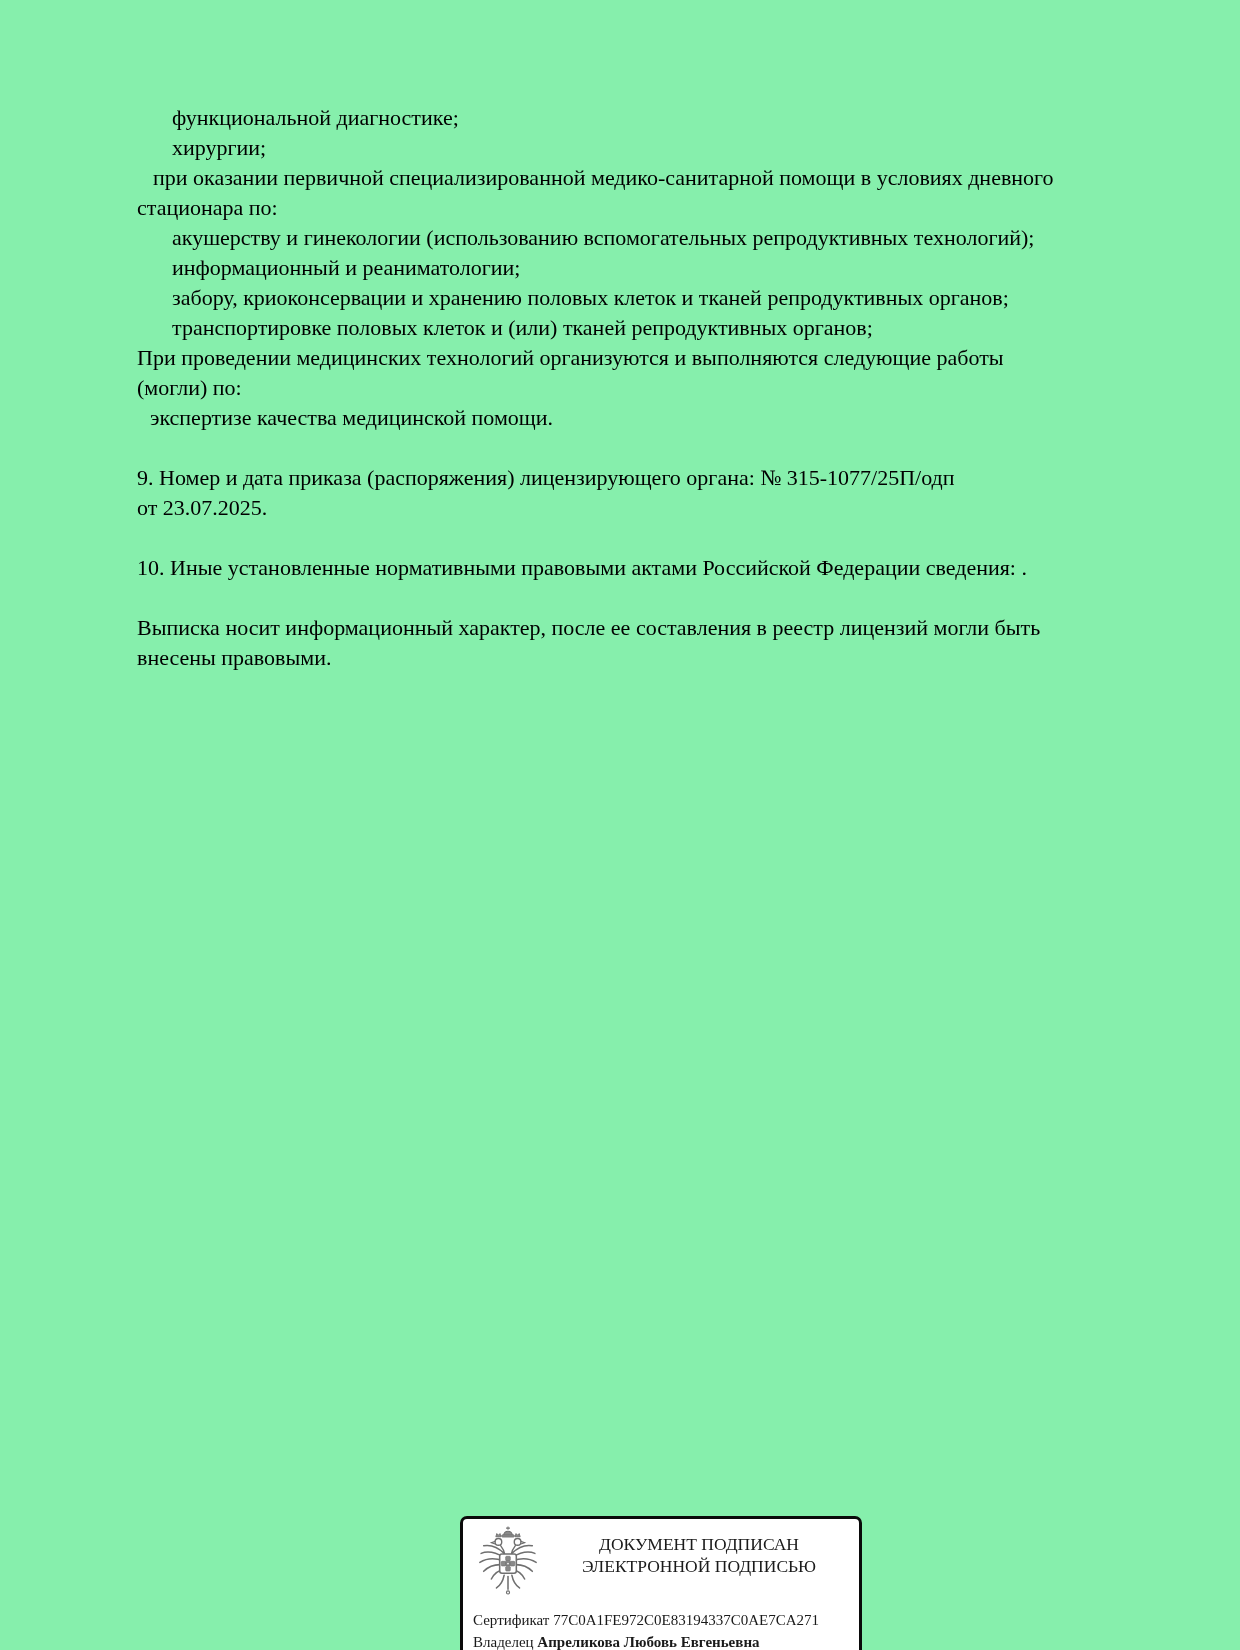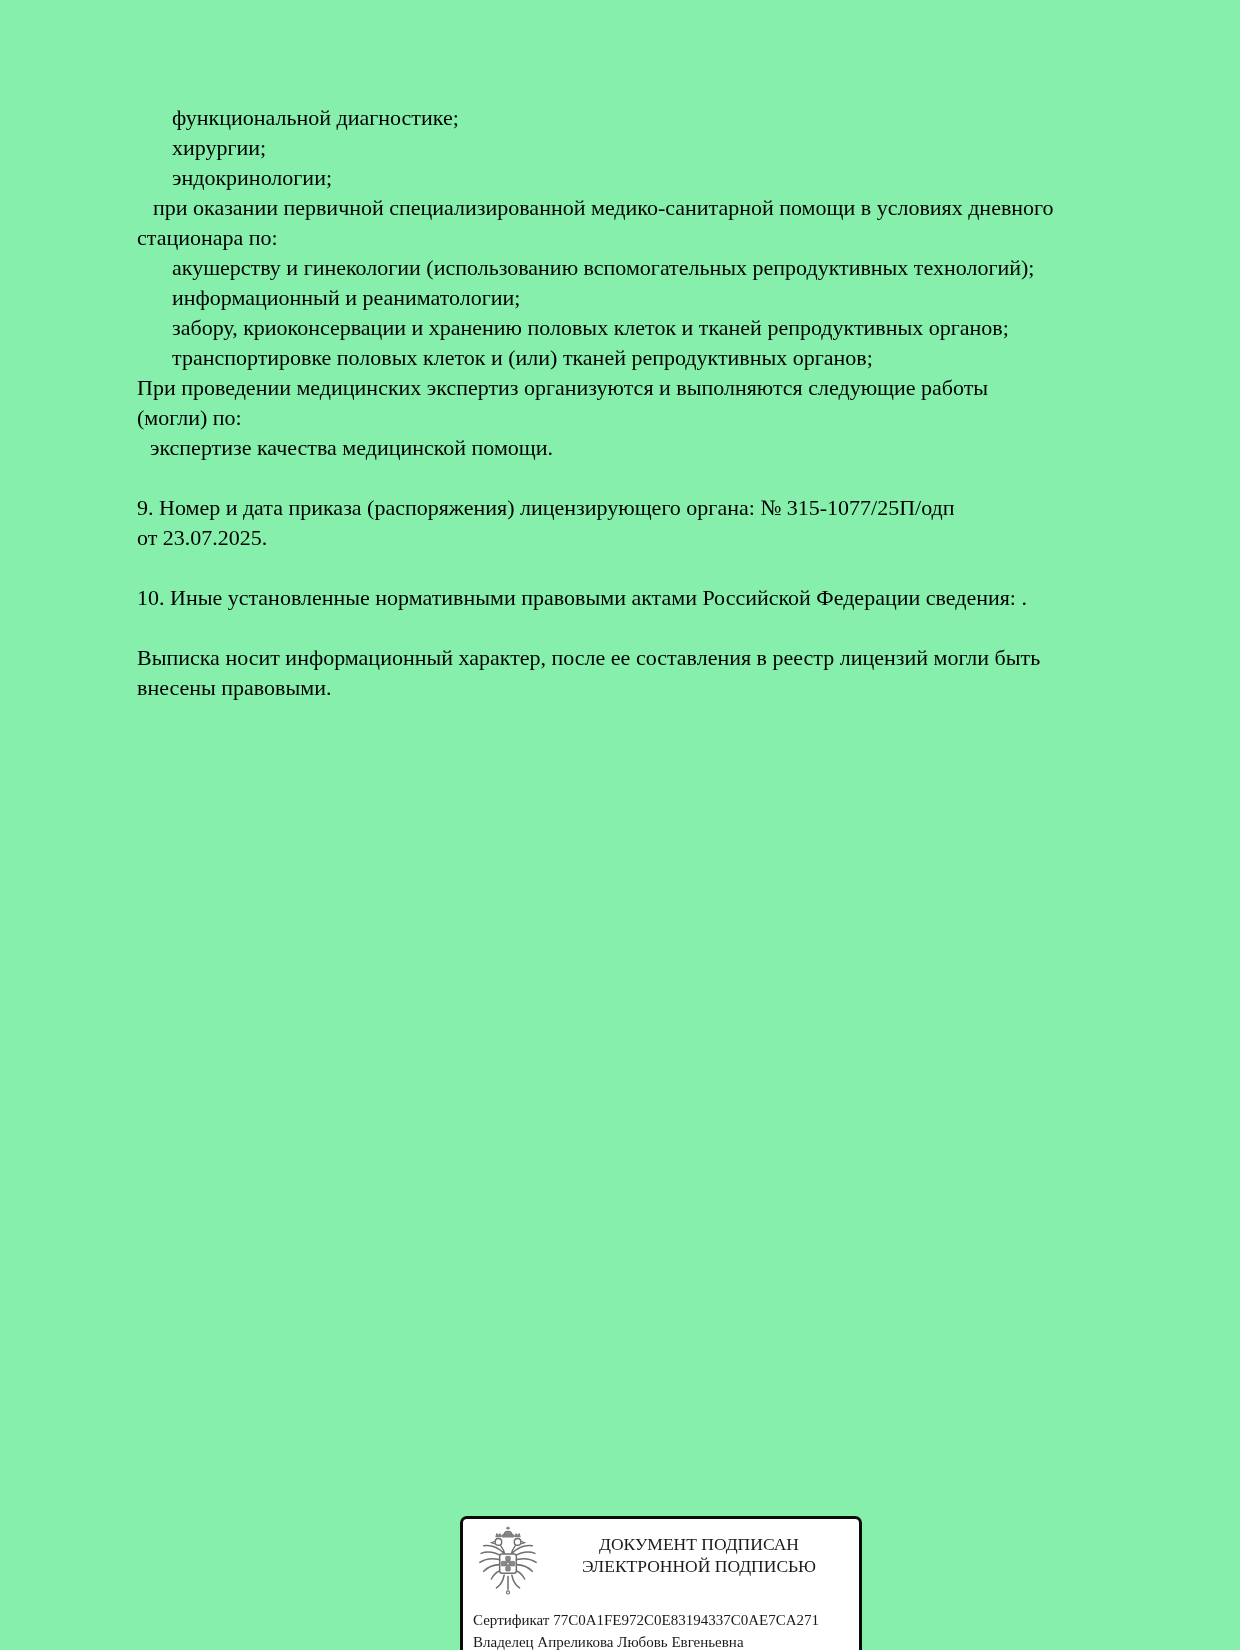--- a/index.html
+++ b/index.html
@@ -61,38 +61,37 @@
   .stamp-details {
     position: absolute;
     left: 10px;
     right: 8px;
     top: 90px;
     font-size: 15px;
     line-height: 22px;
     color: #1a1a1a;
     white-space: nowrap;
   }
-  .stamp-details .owner-name { font-weight: normal; }
+  .stamp-details .owner-name { font-weight: bold; }
 </style>
 </head>
 <body>
 
 <div class="page">
 
   <div class="doc-text">
     <p class="i2">функциональной диагностике;</p>
     <p class="i2">хирургии;</p>
-    <p class="i2">эндокринологии;</p>
     <p class="i1b">при оказании первичной специализированной медико-санитарной помощи в условиях дневного</p>
     <p>стационара по:</p>
     <p class="i2">акушерству и гинекологии (использованию вспомогательных репродуктивных технологий);</p>
     <p class="i2">информационный и реаниматологии;</p>
     <p class="i2">забору, криоконсервации и хранению половых клеток и тканей репродуктивных органов;</p>
     <p class="i2">транспортировке половых клеток и (или) тканей репродуктивных органов;</p>
-    <p>При проведении медицинских экспертиз организуются и выполняются следующие работы</p>
+    <p>При проведении медицинских технологий организуются и выполняются следующие работы</p>
     <p>(могли) по:</p>
     <p class="i1">экспертизе качества медицинской помощи.</p>
     <p class="gap">9. Номер и дата приказа (распоряжения) лицензирующего органа: № 315-1077/25П/одп</p>
     <p>от 23.07.2025.</p>
     <p class="gap">10. Иные установленные нормативными правовыми актами Российской Федерации сведения: .</p>
     <p class="gap">Выписка носит информационный характер, после ее составления в реестр лицензий могли быть</p>
     <p>внесены правовыми.</p>
   </div>
 
   <div class="stamp">

